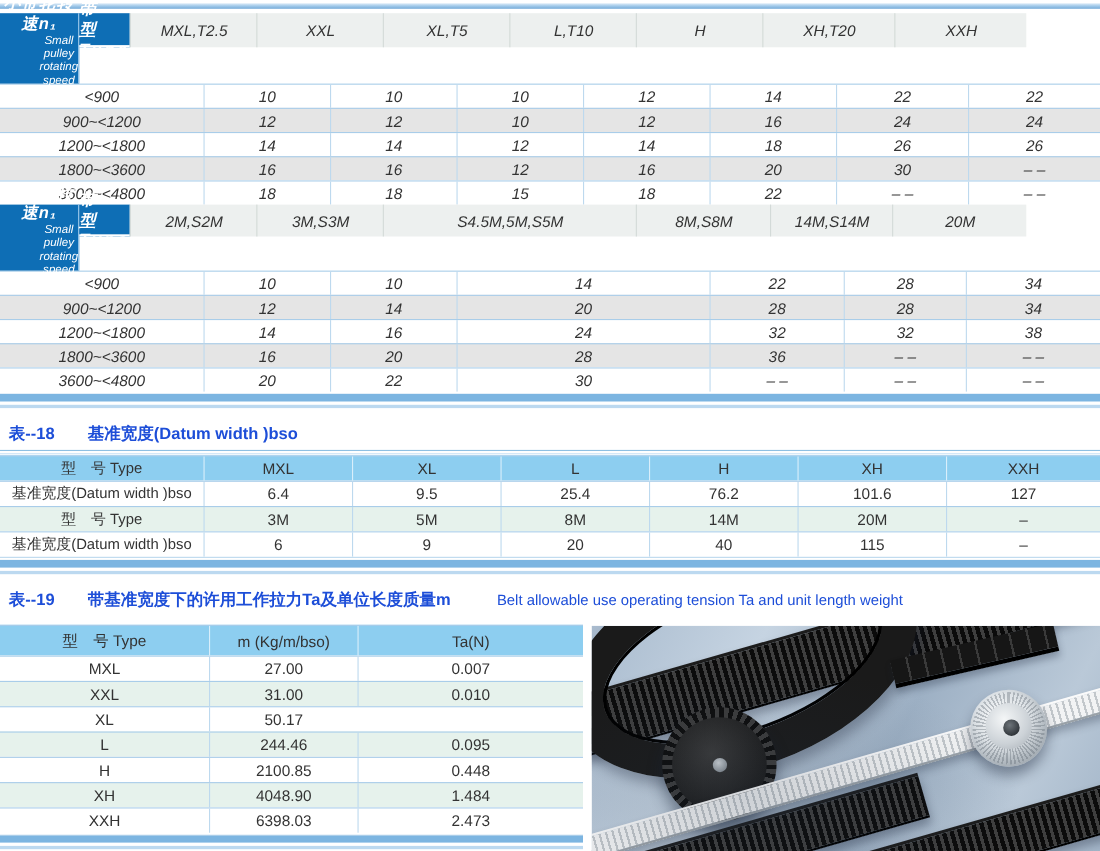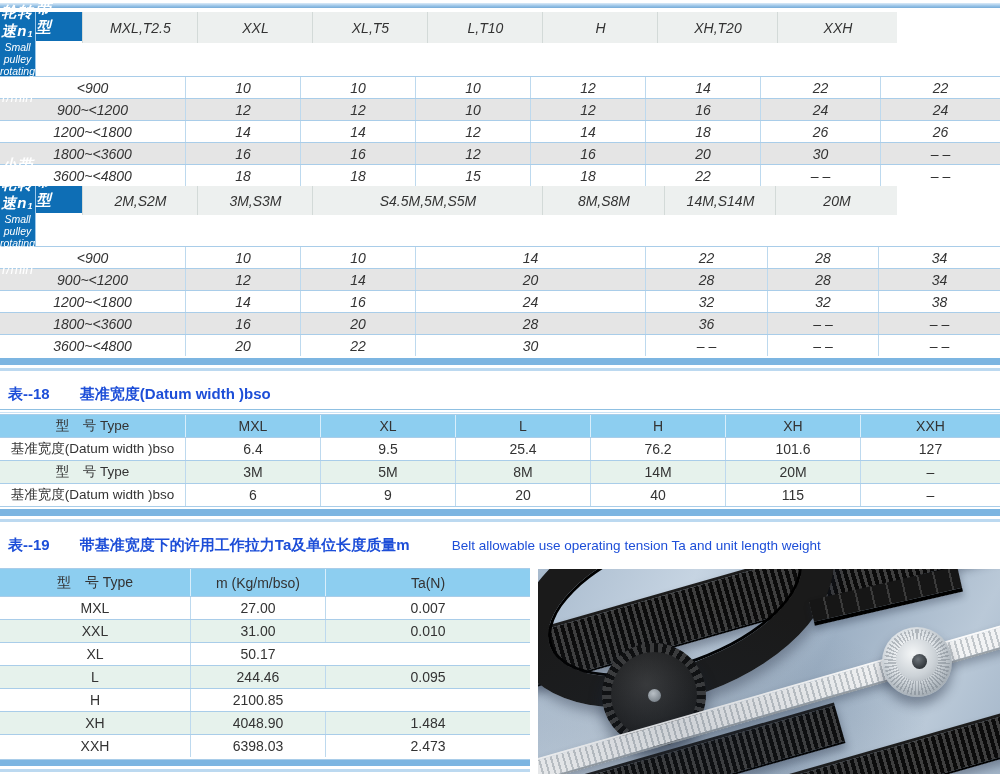--- a/index.html
+++ b/index.html
@@ -11,21 +11,21 @@
   .topbar { height:5px; margin-top:3px; margin-bottom:4px;
     background:linear-gradient(180deg,#dcebf8 0%,#9cc6e8 55%,#76abd8 100%); }
 
   
   .stable { width:812px;font-style:italic; }
   .shead { display:flex; }
   .corner { width:185px; background:#0e6eb5; color:#fff; text-align:center;
     display:flex; flex-direction:column; justify-content:center;
     border-right:1px solid #9cc8ea; }
   .c1 { font-size:15px; font-weight:bold; letter-spacing:1px; }
-  .c2 { font-size:10.5px; line-height:12px; }
+  .c2 { font-size:10.5px; line-height:12px;padding-left:36px; }
   .c3 { font-size:14px; }
   .shr { flex:1; display:flex; flex-direction:row; }
   .band { background:#0e6eb5; color:#fff; font-weight:bold; font-size:15px;
     letter-spacing:3px; display:flex; align-items:center; justify-content:center;
     border-bottom:2px solid #fff; flex:1; }
   .colrow { background:#edf0ef; display:grid; align-items:center; text-align:center;
     font-size:14px; }
   .h64 .corner { height:64px; } .h64 .band { height:31px; } .h64 .colrow { height:31px; }
   .h60 .corner { height:60px; } .h60 .band { height:29px; } .h60 .colrow { height:29px; }
   .sbody { width:1000px; }
@@ -339,20 +339,21 @@
           <div class="val">50.17</div>
         </div>
         <div class="r19 g19 alt">
           <div class="lbl">L</div>
           <div class="val">244.46</div>
           <div class="val">0.095</div>
         </div>
         <div class="r19 g19">
           <div class="lbl">H</div>
           <div class="val">2100.85</div>
+          <div class="val">0.448</div>
         </div>
         <div class="r19 g19 alt">
           <div class="lbl">XH</div>
           <div class="val">4048.90</div>
           <div class="val">1.484</div>
         </div>
         <div class="r19 g19">
           <div class="lbl">XXH</div>
           <div class="val">6398.03</div>
           <div class="val">2.473</div>

